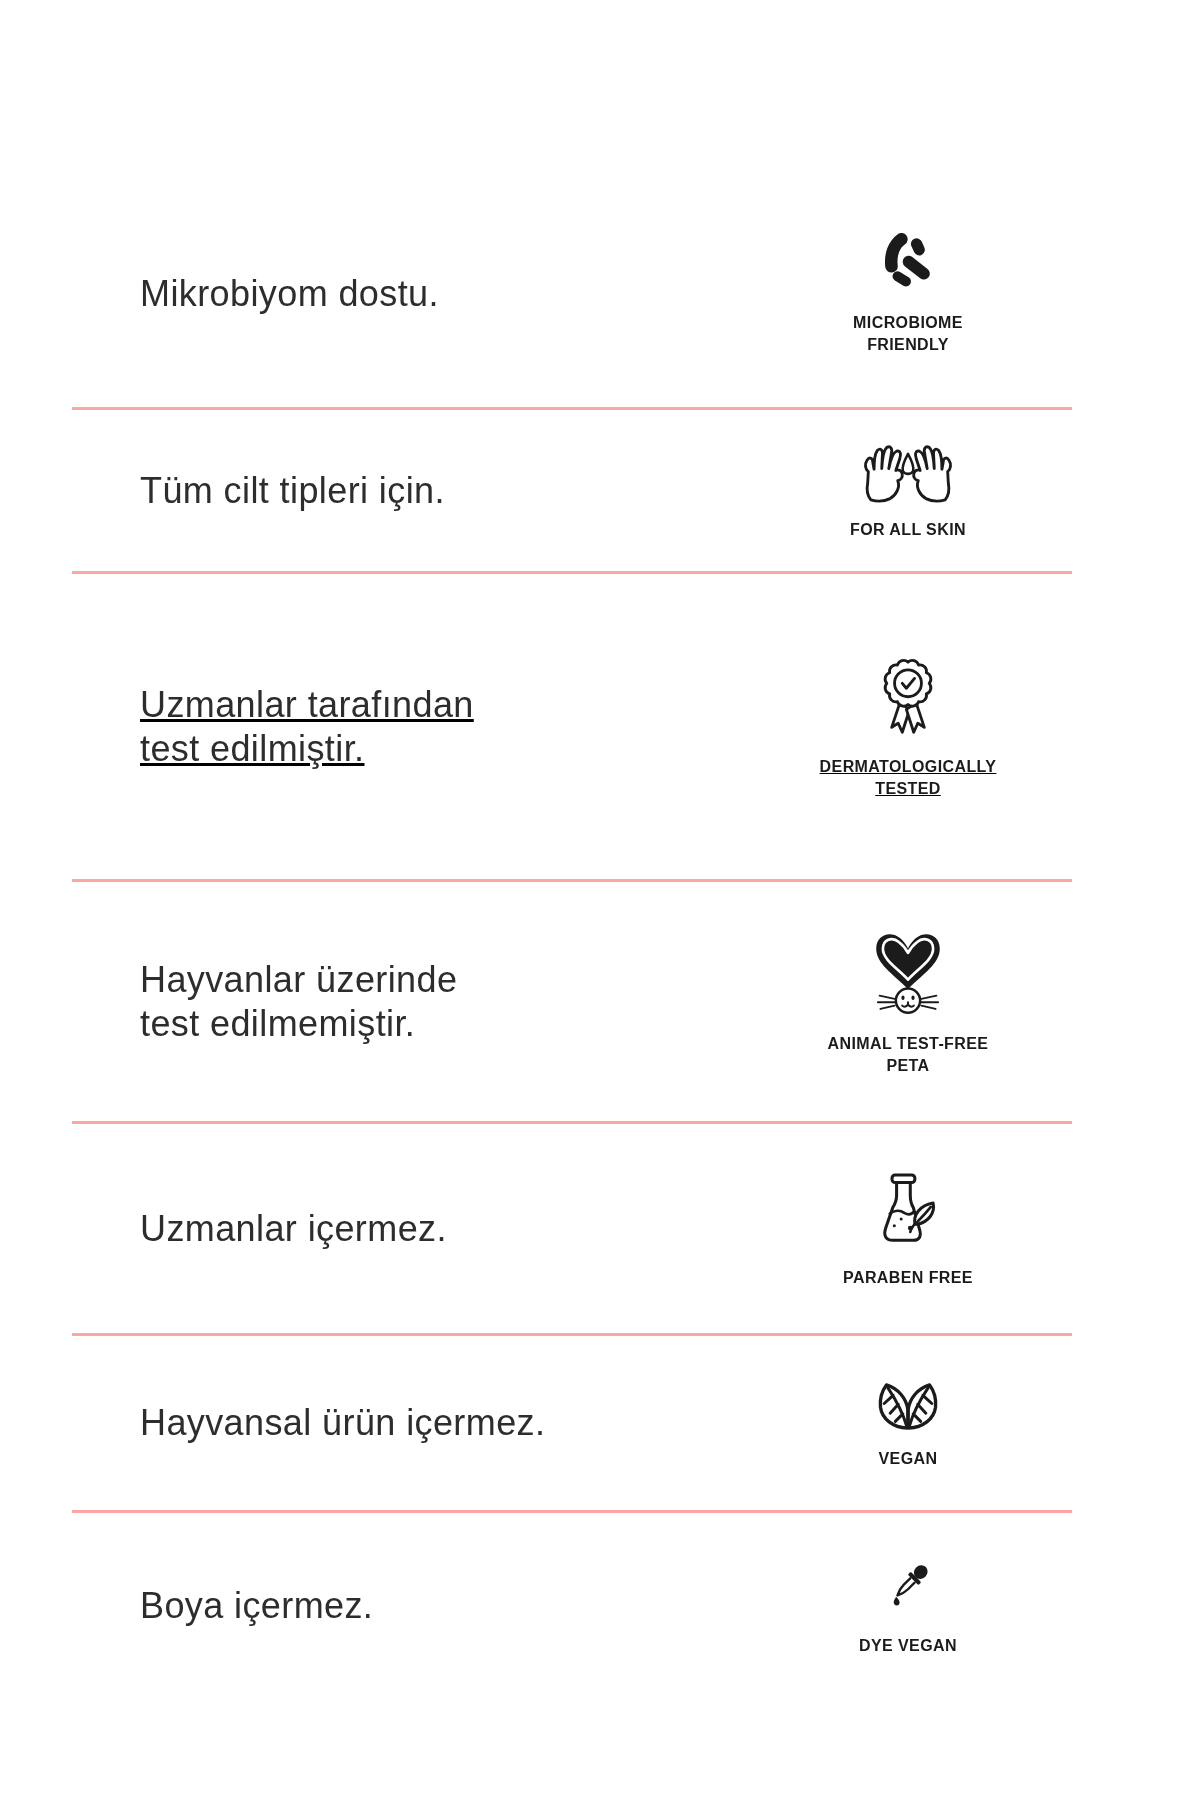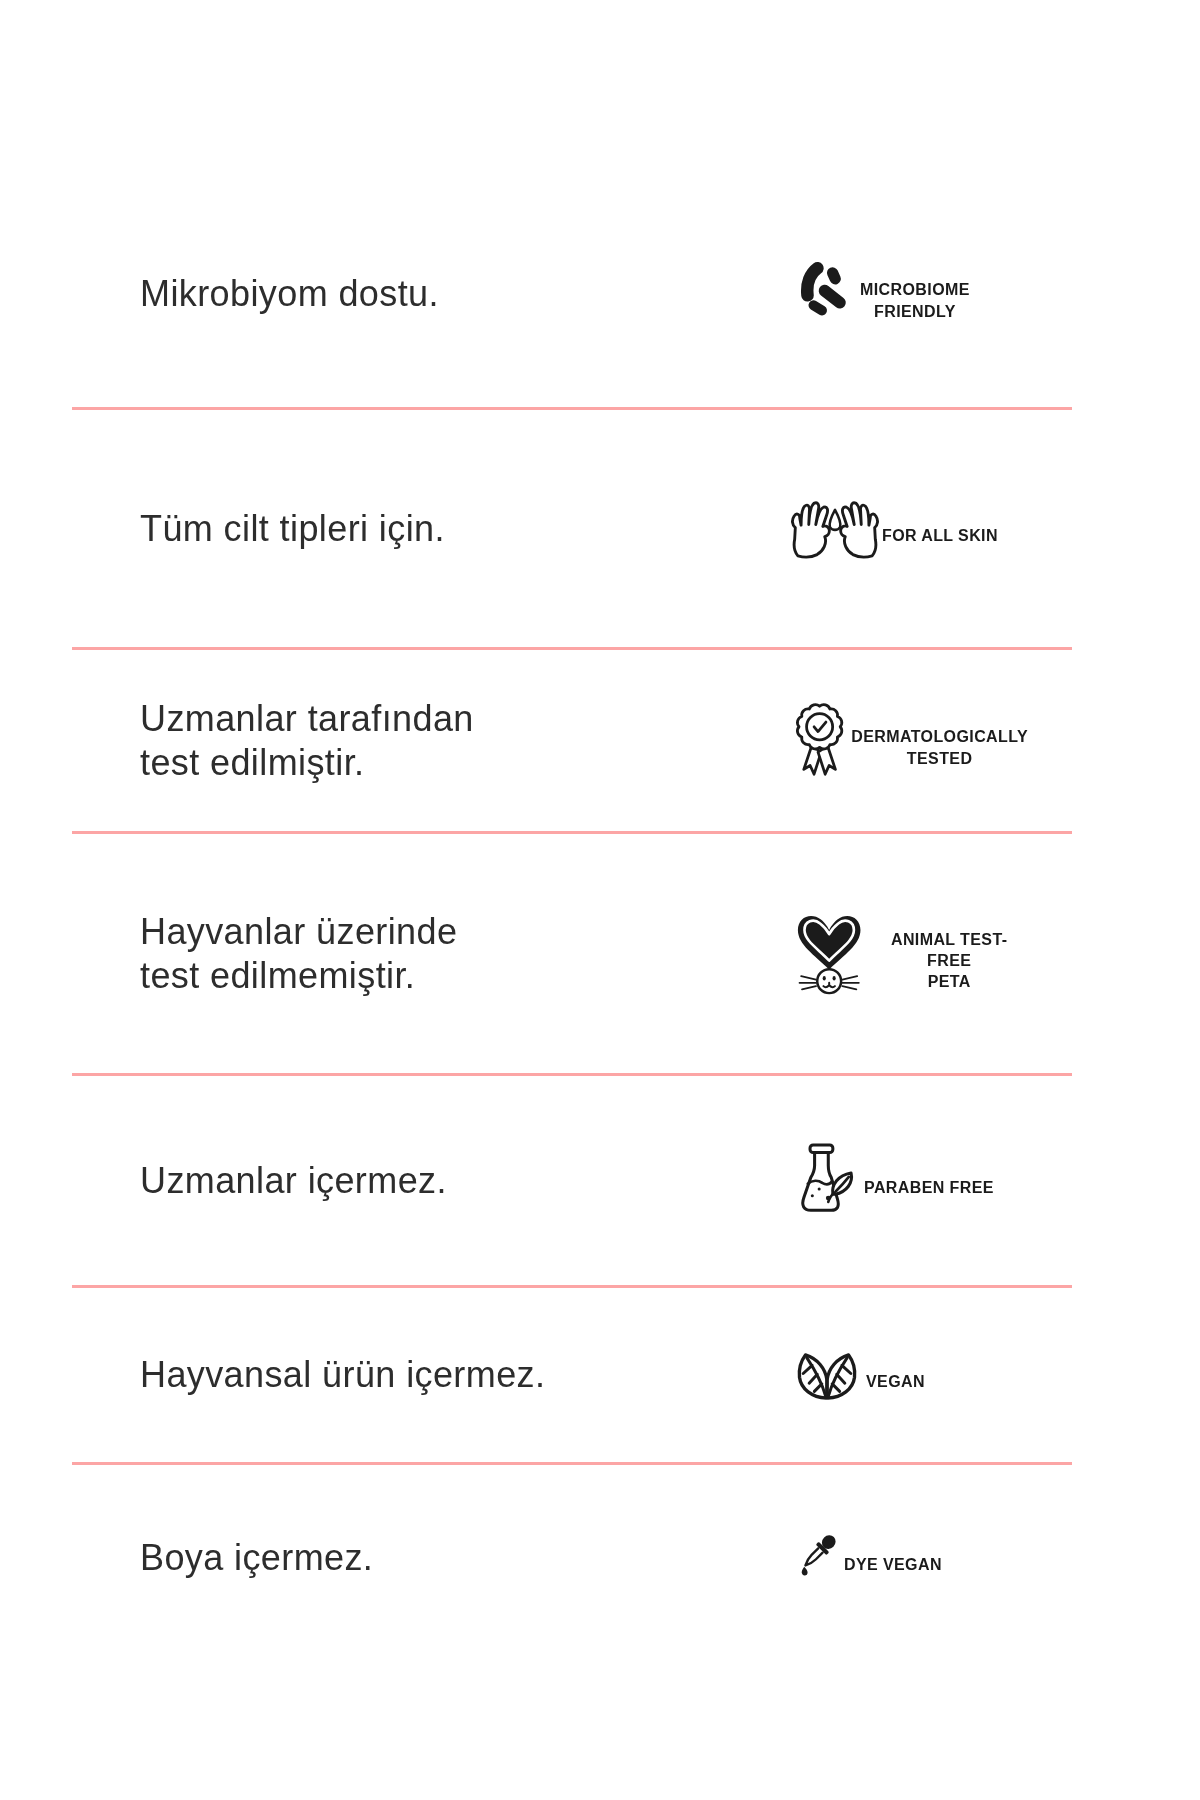--- a/index.html
+++ b/index.html
@@ -15,39 +15,40 @@
     width: 1000px;
   }
   .row {
     display: flex;
     align-items: center;
     justify-content: space-between;
     border-bottom: 3px solid #fca5a5;
   }
   .row.last { border-bottom: none; }
   .row-1 { height: 230px; margin-top: 180px; }
-  .row-2 { height: 240px; }
-  .row-3 { height: 184px; }
+  .row-2 { height: 164px; }
+  .row-3 { height: 308px; text-decoration: underline; }
   .row-4 { height: 242px; }
   .row-5 { height: 212px; }
   .row-6 { height: 177px; }
   .row-7 { height: 185px; }
   .claim {
     margin-left: 68px;
     font-size: 36px;
     font-weight: 300;
     color: #2d2d2d;
     letter-spacing: 0.4px;
     line-height: 1.2;
     white-space: pre-line;
   }
   .badge {
     width: 240px;
     margin-right: 44px;
     display: flex;
+    flex-direction: column;
     align-items: center;
     flex-shrink: 0;
   }
   .badge svg { display: block; }
   .badge-label {
     margin-top: 14px;
     font-size: 16px;
     font-weight: 700;
     color: #1b1b1b;
     letter-spacing: 0.4px;

